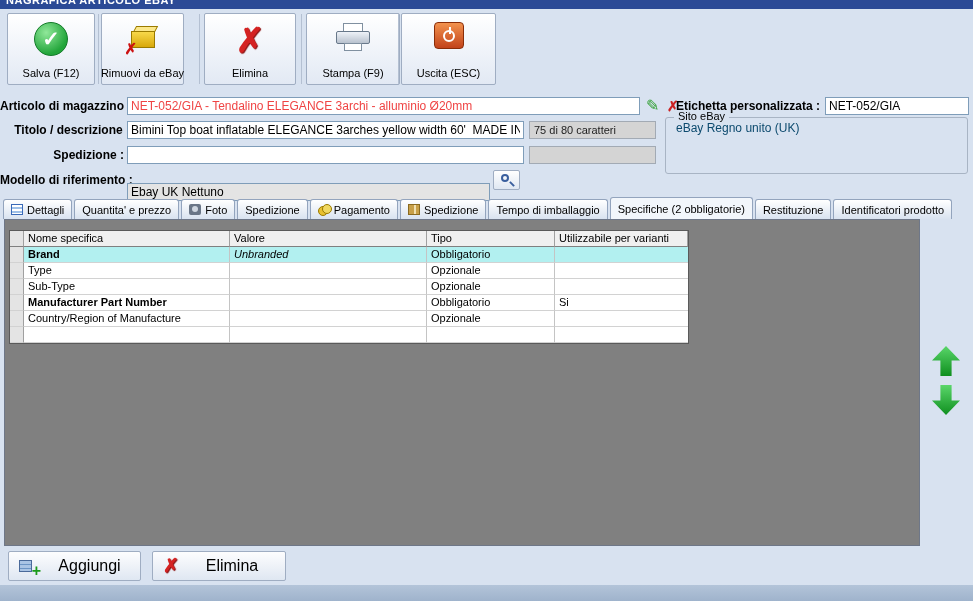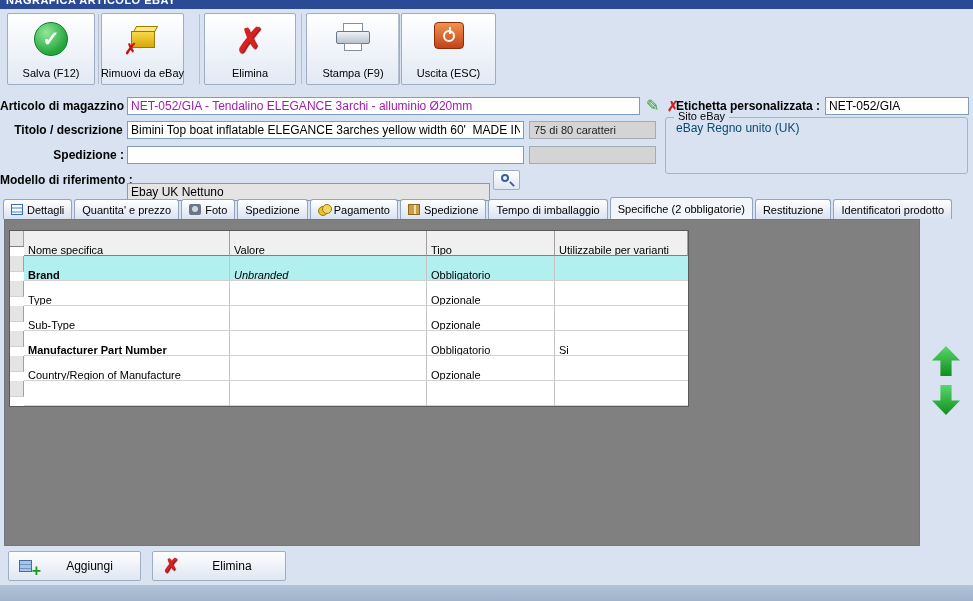--- a/index.html
+++ b/index.html
@@ -31,21 +31,21 @@
   .ico-print .paper{position:absolute;left:9px;top:1px;width:20px;height:9px;background:#fff;border:1px solid #8090a0}
   .ico-print .pbody{position:absolute;left:2px;top:9px;width:34px;height:13px;background:linear-gradient(#eef2f8,#b9c2ce);border:1px solid #68788a;border-radius:2px}
   .ico-print .tray{position:absolute;left:10px;top:21px;width:18px;height:8px;background:#fff;border:1px solid #8090a0}
   .ico-exit{position:relative;width:30px;height:27px;border-radius:4px;background:linear-gradient(#f2924e,#c2431a);border:1px solid #8a2d08}
   .ico-exit .ring{position:absolute;left:8px;top:7px;width:12px;height:12px;border:2px solid #fff;border-radius:50%}
   .ico-exit .bar{position:absolute;left:14px;top:4px;width:2px;height:7px;background:#fff}
 
   
   .flabel{position:absolute;font-size:12px;font-weight:bold;color:#000;text-align:right;line-height:18px;height:18px;white-space:nowrap}
   .field{position:absolute;height:18px;border:1px solid #7f9db9;background:#fff;font-family:"Liberation Sans",sans-serif;font-size:12px;padding:0 3px;color:#000}
-  .field.blue{color:#a21caf}
+  .field.blue{color:#ef4444}
   .field.gray{background:#e4e4e4}
   .graybox{position:absolute;height:18px;background:#d4d4d4;border:1px solid #a2aab4;font-size:11px;line-height:16px;padding:0 4px;color:#222}
   .ico-pencil{color:#2f9e2f;font-size:16px;line-height:18px;cursor:pointer}
   .ico-pencil::after{content:"✎"}
   .ico-redx-sm{color:#cc2222;font-weight:bold;font-size:14px;line-height:18px;cursor:pointer}
   .ico-redx-sm::after{content:"✗"}
   .groupbox{position:absolute;border:1px solid #a8b4c4;border-radius:3px}
   .groupbox .gtitle{position:absolute;top:-8px;left:8px;background:#d8e2f0;padding:0 4px;font-size:11px;color:#000}
   .groupbox .gval{position:absolute;left:10px;top:3px;font-size:12px;color:#0c4a6e}
   .searchbtn{position:absolute;left:493px;top:170px;width:27px;height:20px;background:linear-gradient(#ffffff,#dfe7f2);border:1px solid #9fadc2;border-radius:2px;cursor:pointer;display:flex;align-items:center;justify-content:center}
@@ -64,38 +64,38 @@
   .tico-pag{position:relative}
   .tico-pag::before{content:"";position:absolute;left:0;top:2px;width:8px;height:8px;border-radius:50%;background:#e8c030;border:1px solid #9a7a00}
   .tico-pag::after{content:"";position:absolute;left:4px;top:0;width:8px;height:8px;border-radius:50%;background:#f0d860;border:1px solid #9a7a00}
   .tico-sped{background:#c8a048;border:1px solid #8a6a20;position:relative}
   .tico-sped::after{content:"";position:absolute;left:5px;top:0;width:2px;height:100%;background:#f0e0b0}
 
   
   .panel{position:absolute;left:4px;top:219px;width:916px;height:327px;background:#808080;border:1px solid #6e7788}
   .table{position:absolute;left:4px;top:10px;width:680px;background:#fff;border:1px solid #5a5a5a}
   .thead,.trow{display:flex}
-  .tcell{height:16px;font-size:11px;line-height:15px;padding:12px 4px;border-right:1px solid #c4c4c4;border-bottom:1px solid #d2d2d2;overflow:hidden;white-space:nowrap;background:#fff}
+  .tcell{height:16px;font-size:11px;line-height:15px;padding:0 4px;border-right:1px solid #c4c4c4;border-bottom:1px solid #d2d2d2;overflow:hidden;white-space:nowrap;background:#fff}
   .thead .tcell{background:#f0f0f0;border-right:1px solid #a0a0a0;border-bottom:1px solid #808080}
   .c-sel{width:14px;padding:0;background:#e4e4e4 !important;border-right:1px solid #a0a0a0}
   .c-nome{width:206px}
   .c-val{width:197px}
   .c-tipo{width:128px}
   .c-var{width:133px;border-right:none}
   .trow.sel .tcell{background:#b2f0f0}
   .bold{font-weight:bold}
   .italic{font-style:italic}
 
   
   .arrow{position:absolute;left:932px;width:28px;height:30px;background:linear-gradient(#5ad66a,#0f8f1f);cursor:pointer}
   .arrow.up{top:346px;clip-path:polygon(50% 0,100% 48%,70% 48%,70% 100%,30% 100%,30% 48%,0 48%)}
   .arrow.down{top:385px;clip-path:polygon(50% 100%,100% 52%,70% 52%,70% 0,30% 0,30% 52%,0 52%)}
 
   
-  .bbtn{position:absolute;top:551px;height:30px;background:linear-gradient(#fdfdfe,#dfe7f2);border:1px solid #9fadc2;border-radius:2px;display:flex;align-items:center;cursor:pointer;font-size:12px;color:#000}
+  .bbtn{position:absolute;top:551px;height:30px;background:linear-gradient(#fdfdfe,#dfe7f2);border:1px solid #9fadc2;border-radius:2px;display:flex;align-items:center;cursor:pointer;font-size:16px;color:#000}
   .bbtn .blbl{flex:1;text-align:center}
   .ico-add{position:relative;width:20px;height:18px;margin-left:10px}
   .ico-add .grid{position:absolute;left:0;top:3px;width:13px;height:12px;background:repeating-linear-gradient(#aac4e4 0 3px,#6c94c4 3px 4px);border:1px solid #4a6a9a}
   .ico-add .plus{position:absolute;right:-2px;bottom:-2px;color:#1a9a1a;font-weight:bold;font-size:16px;line-height:13px}
   .ico-add .plus::after{content:"+"}
   .ico-delx{margin-left:10px;color:#d42222;font-weight:bold;font-size:19px;line-height:20px;text-shadow:1px 1px 1px #8a1212}
   .ico-delx::after{content:"✗"}
 
   .bottomstrip{position:absolute;left:0;top:585px;width:973px;height:16px;background:linear-gradient(#b3c4d9,#9fb3cc)}
 </style>

